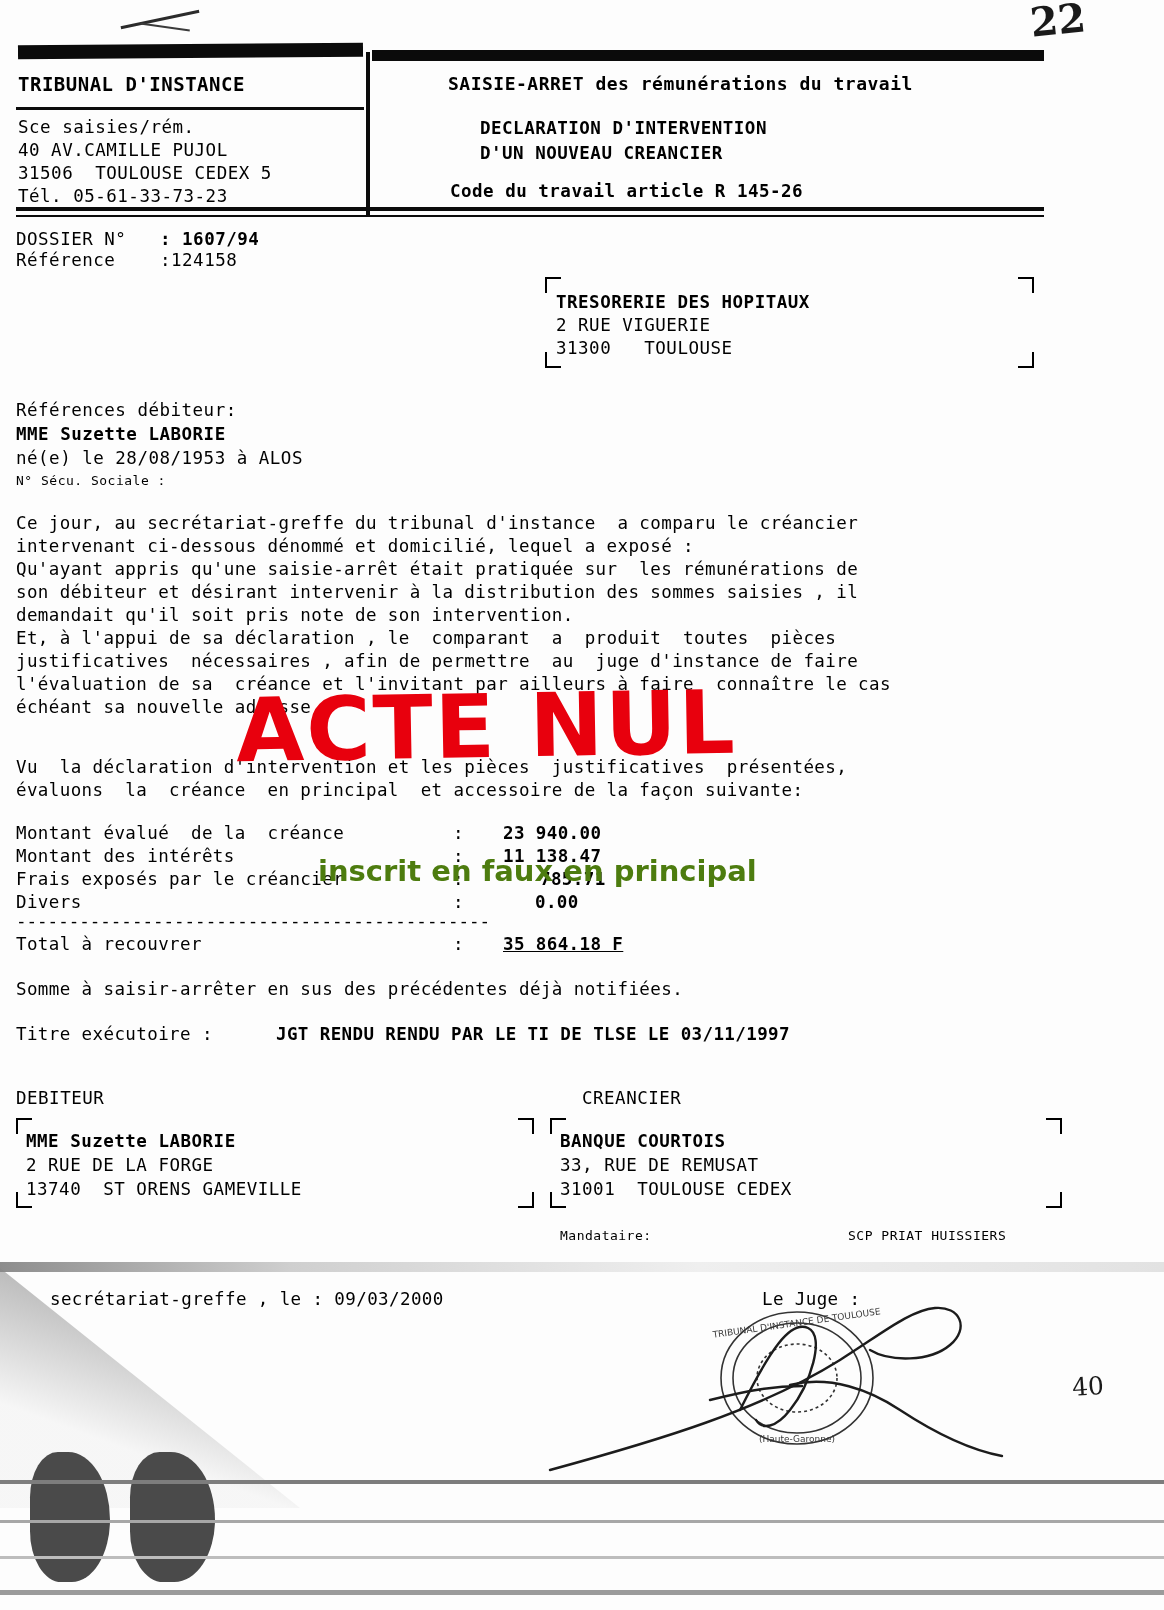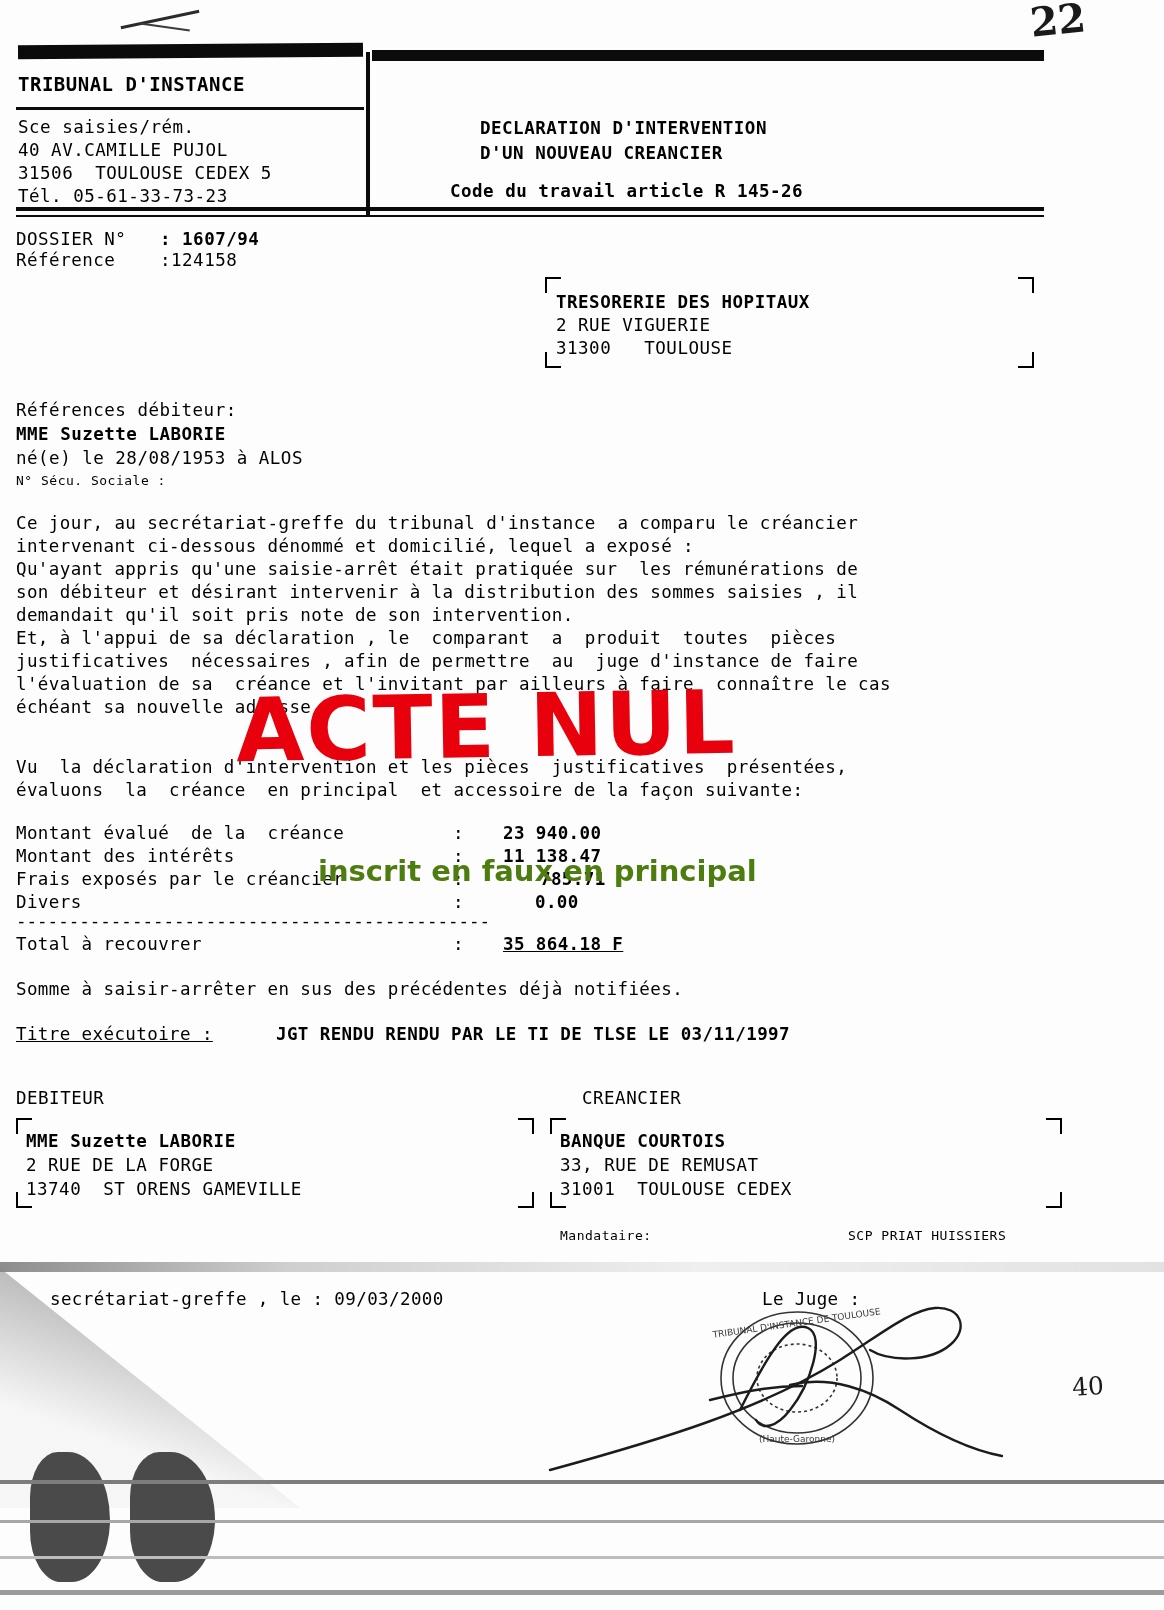--- a/index.html
+++ b/index.html
@@ -215,20 +215,21 @@
 
   <div class="scan-edge" style="left:120px; top:18px; width:80px; height:3px; transform:rotate(-12deg); background:#2b2b2b;"></div>
   <div class="scan-edge" style="left:140px; top:26px; width:50px; height:2px; transform:rotate(8deg); background:#3b3b3b;"></div>
 
   <div class="txt s19 b" style="left:18px; top:73px;">TRIBUNAL D'INSTANCE</div>
   <div class="txt s17" style="left:18px; top:117px;">Sce saisies/rém.</div>
   <div class="txt s17" style="left:18px; top:140px;">40 AV.CAMILLE PUJOL</div>
   <div class="txt s17" style="left:18px; top:163px;">31506  TOULOUSE CEDEX 5</div>
   <div class="txt s17" style="left:18px; top:186px;">Tél. 05-61-33-73-23</div>
 
+  <div class="txt s18 b" style="left:448px; top:73px;">SAISIE-ARRET des rémunérations du travail</div>
   <div class="txt s17 b" style="left:480px; top:118px;">DECLARATION D'INTERVENTION</div>
   <div class="txt s17 b" style="left:480px; top:143px;">D'UN NOUVEAU CREANCIER</div>
   <div class="txt s17 b" style="left:450px; top:181px;">Code du travail article R 145-26</div>
 
   <div class="txt s17" style="left:16px; top:229px;">DOSSIER N°</div>
   <div class="txt s17 b" style="left:160px; top:229px;">: 1607/94</div>
   <div class="txt s17" style="left:16px; top:250px;">Référence</div>
   <div class="txt s17" style="left:160px; top:250px;">:124158</div>
 
   <div class="bracket bk-tl" style="left:545px; top:277px;"></div>
@@ -274,21 +275,21 @@
   <div class="block b" style="left:535px; top:891px;">0.00</div>
 
   <div class="dashes" style="left:16px; top:911px;">---------------------------------------------</div>
 
   <div class="block" style="left:16px; top:933px;">Total à recouvrer</div>
   <div class="block" style="left:453px; top:933px;">:</div>
   <div class="block b" style="left:503px; top:933px;text-decoration:underline;">35 864.18 F</div>
 
   <div class="block" style="left:16px; top:978px;">Somme à saisir-arrêter en sus des précédentes déjà notifiées.</div>
 
-  <div class="block" style="left:16px; top:1023px;text-decoration:underline;">Titre exécutoire :</div>
+  <div class="block" style="left:16px; top:1023px;">Titre exécutoire :</div>
   <div class="block b" style="left:276px; top:1023px;">JGT RENDU RENDU PAR LE TI DE TLSE LE 03/11/1997</div>
 
   <div class="txt s17" style="left:16px; top:1088px;">DEBITEUR</div>
   <div class="txt s17" style="left:582px; top:1088px;">CREANCIER</div>
 
   <div class="bracket bk-tl" style="left:16px; top:1118px;"></div>
   <div class="bracket bk-tr" style="left:518px; top:1118px;"></div>
   <div class="bracket bk-bl" style="left:16px; top:1192px;"></div>
   <div class="bracket bk-br" style="left:518px; top:1192px;"></div>
   <div class="txt s17 b" style="left:26px; top:1131px;">MME Suzette LABORIE</div>

